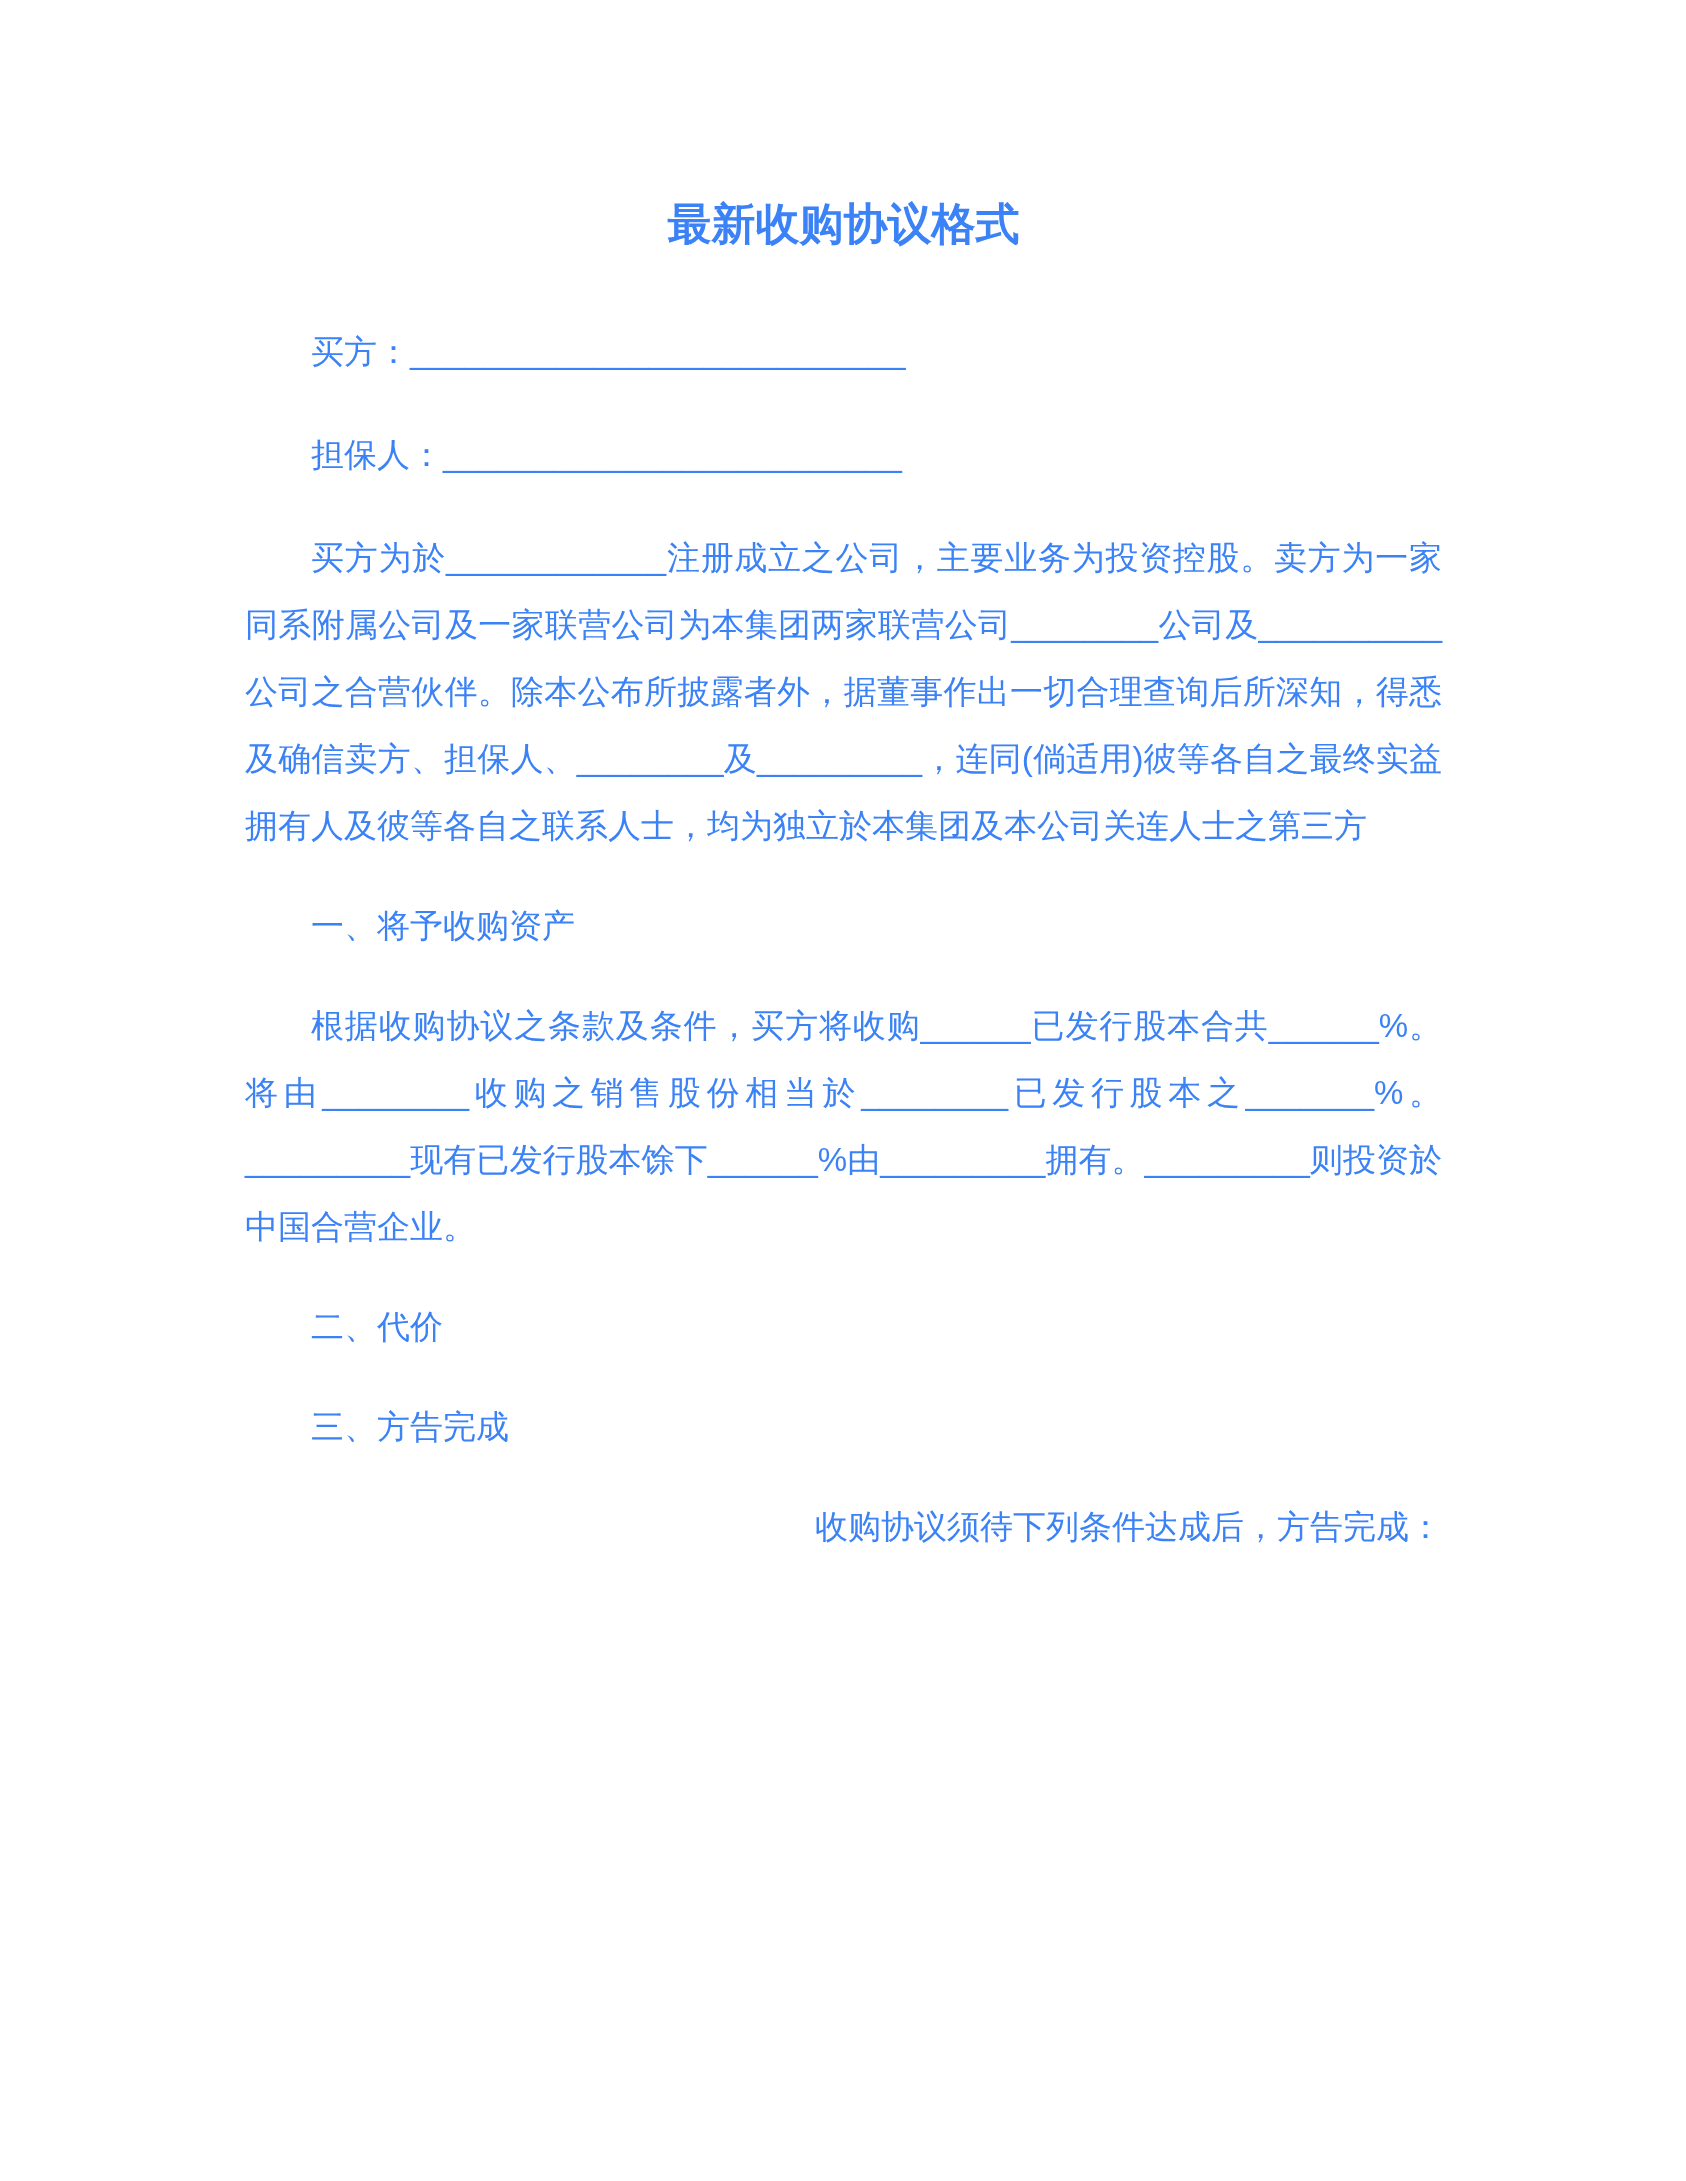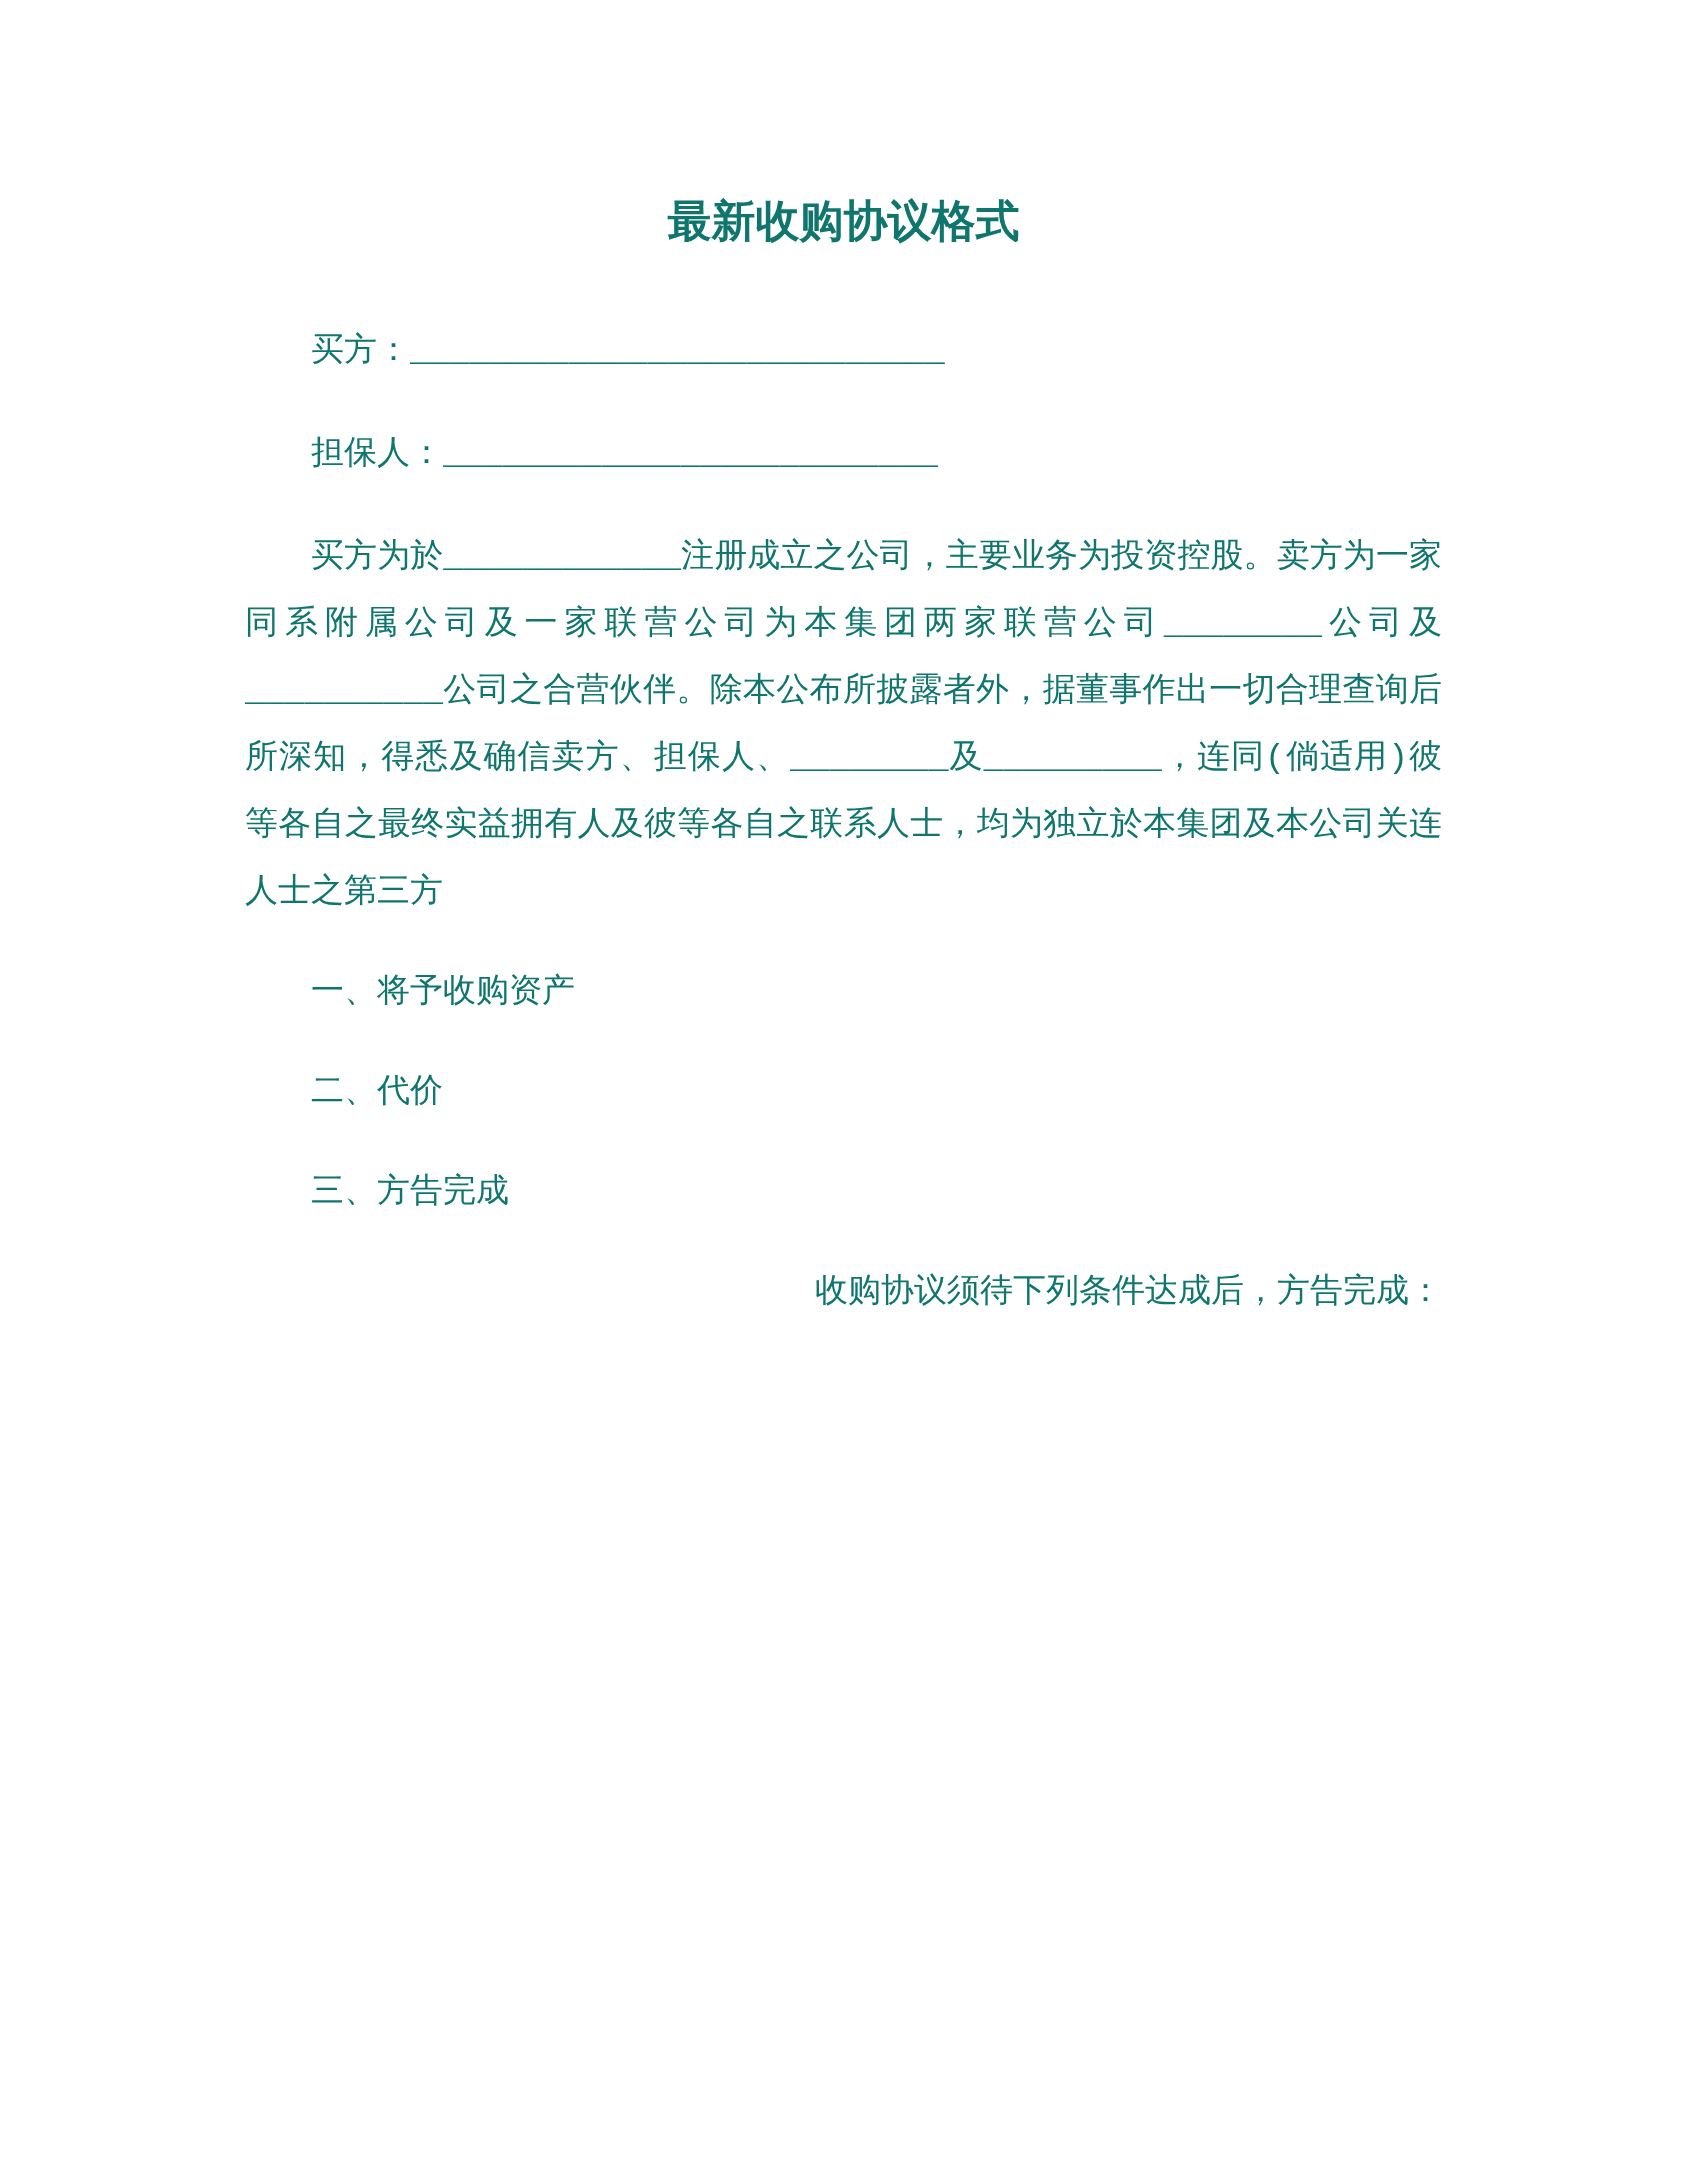--- a/index.html
+++ b/index.html
@@ -7,22 +7,22 @@
     padding: 0;
     background: #ffffff;
   }
   .page {
     position: relative;
     width: 1686px;
     height: 2182px;
     box-sizing: border-box;
     padding: 200px 244px 37px 245px;
     background: #ffffff;
-    color: #0f766e;
-    font-family: Liberation Mono, monospace;
+    color: #3b82f6;
+    font-family: Liberation Sans, sans-serif;
     font-size: 33px;
     overflow: hidden;
   }
   .title {
     margin: 0 0 70px 0;
     font-size: 44px;
     line-height: 48px;
     font-weight: 700;
     text-align: center;
     white-space: nowrap;
@@ -67,20 +67,21 @@
   </div>
 
   <div class="field">
     <span>担保人：</span><span class="blank">_________________________</span>
   </div>
 
   <p class="para">买方为於____________注册成立之公司，主要业务为投资控股。卖方为一家同系附属公司及一家联营公司为本集团两家联营公司________公司及__________公司之合营伙伴。除本公布所披露者外，据董事作出一切合理查询后所深知，得悉及确信卖方、担保人、________及_________，连同(倘适用)彼等各自之最终实益拥有人及彼等各自之联系人士，均为独立於本集团及本公司关连人士之第三方</p>
 
   <p class="heading">一、将予收购资产</p>
 
+  <p class="para">根据收购协议之条款及条件，买方将收购______已发行股本合共______%。将由________收购之销售股份相当於________已发行股本之_______%。_________现有已发行股本馀下______%由_________拥有。_________则投资於中国合营企业。</p>
 
   <p class="heading">二、代价</p>
 
 
   <p class="heading">三、方告完成</p>
 
   <p class="para last">收购协议须待下列条件达成后，方告完成：</p>
 
 </div>
 

